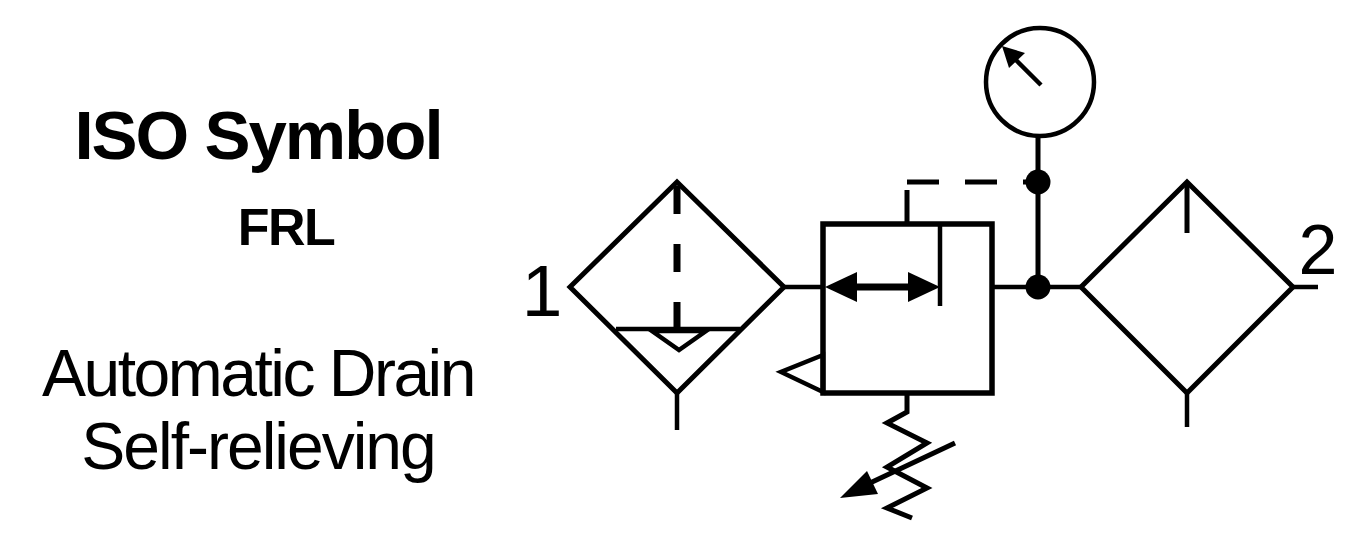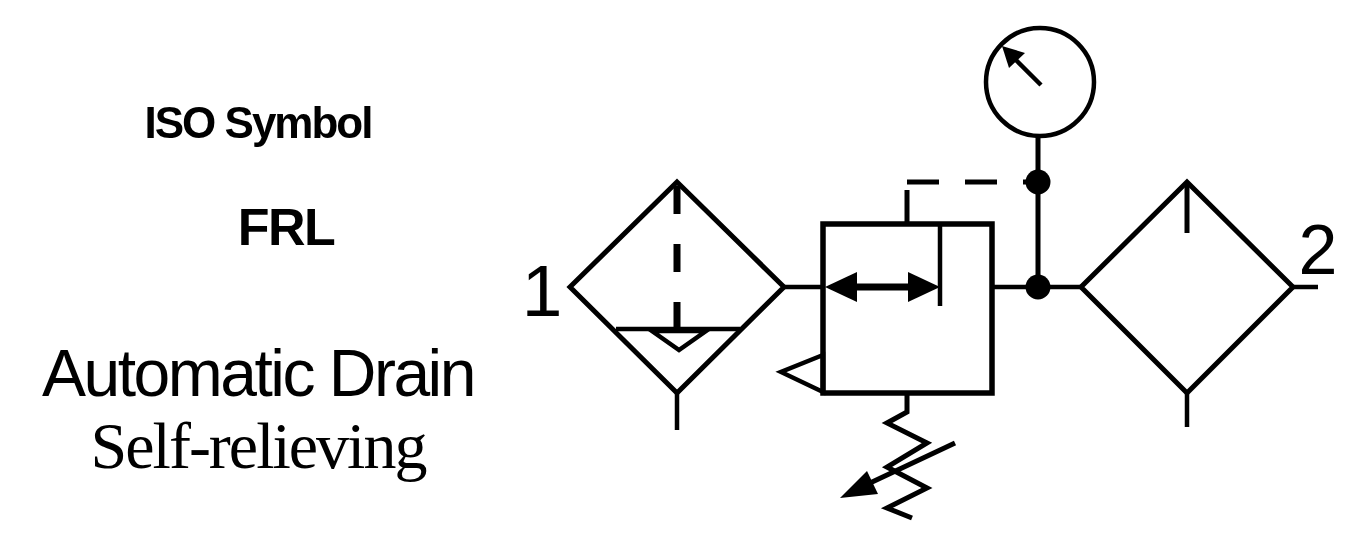--- a/index.html
+++ b/index.html
@@ -14,24 +14,24 @@
   }
   .textline {
     position: absolute;
     left: 0;
     width: 516px;
     text-align: center;
     line-height: 1;
     white-space: nowrap;
     color: var(--ink, #000000);
   }
-  .title    { top: 101px; font-size: 44px; font-weight: bold; letter-spacing: -2px; }
+  .title    { top: 101px; font-size: 69px; font-weight: bold; letter-spacing: -2px; }
   .subtitle { top: 201px; font-size: 52px; font-weight: bold; letter-spacing: -1.5px; margin-left: 28px; }
   .cap1     { top: 340px; font-size: 66px; letter-spacing: -2.5px; text-align: center; }
-  .cap2     { top: 413px; font-size: 66px; letter-spacing: -2px; font-family: Liberation Serif, serif; }
+  .cap2     { top: 413px; font-size: 66px; letter-spacing: -2px; }
   .diagram-svg { position: absolute; left: 0; top: 0; }
   .port-label { font-family: "Liberation Sans", "DejaVu Sans", sans-serif; fill: currentColor; }
 </style>
 </head>
 <body>
 
 <div class="canvas">
 
   <div class="textline title">ISO Symbol</div>
   <div class="textline subtitle">FRL</div>

